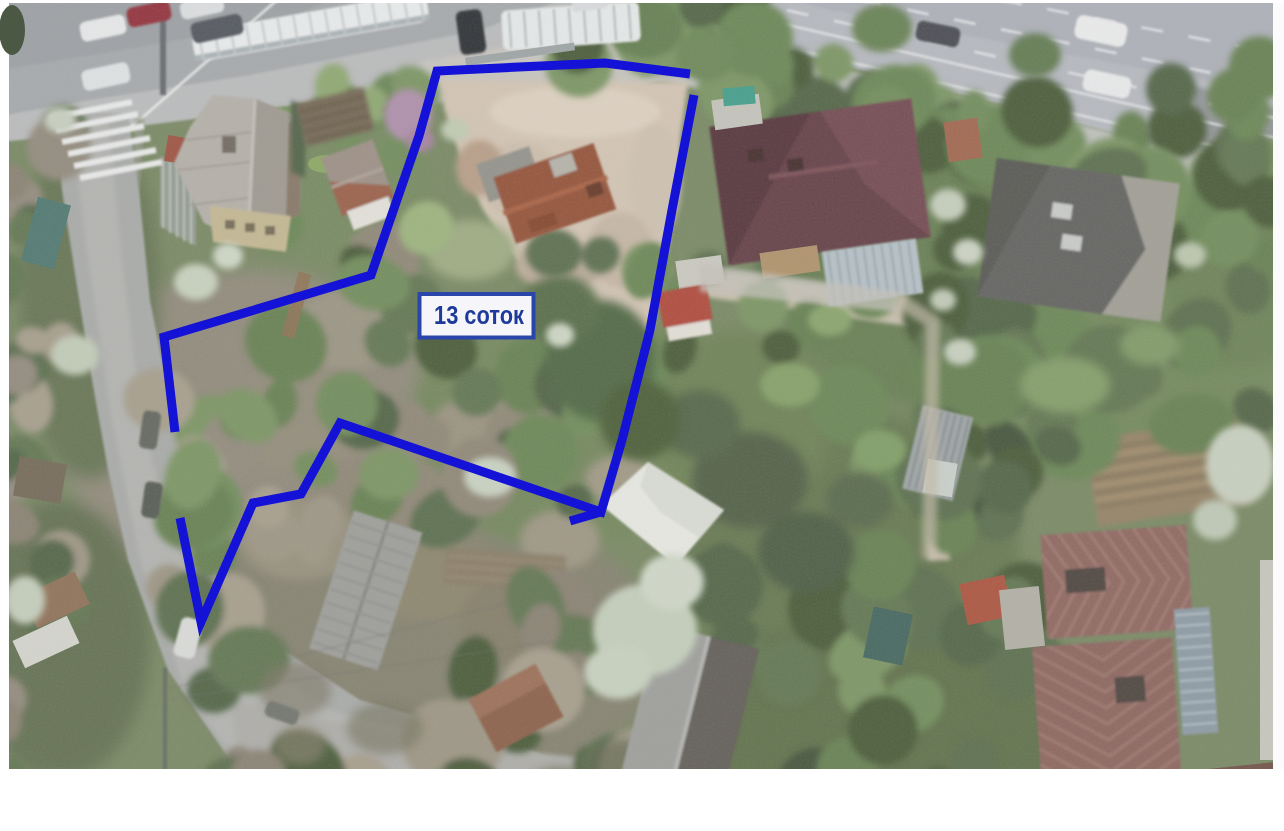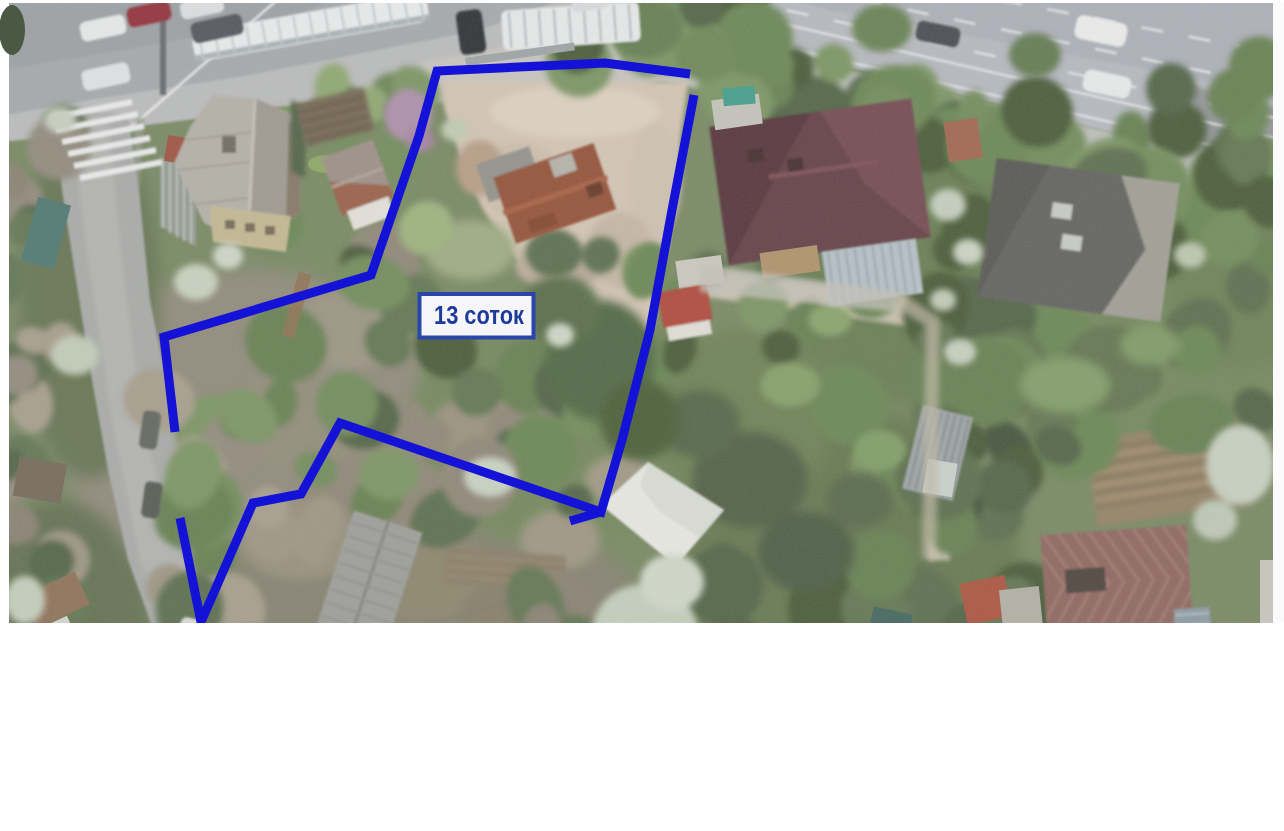--- a/index.html
+++ b/index.html
@@ -1,14 +1,14 @@
 <!DOCTYPE html>
 <html><head><meta charset="utf-8"><style>
 html,body{margin:0;padding:0;background:#fff;font-family:"Liberation Sans",sans-serif;}
-#wrap{position:relative;width:1284px;height:623px;overflow:hidden;}
+#wrap{position:relative;width:1284px;height:769px;overflow:hidden;}
 </style></head><body>
 <div id="wrap">
 <svg width="1284" height="831" viewBox="0 0 1284 831">
 <defs>
 <filter id="b1" x="-20%" y="-20%" width="140%" height="140%">
           <feGaussianBlur stdDeviation="1"></feGaussianBlur>
         </filter>
 <filter id="b2" x="-20%" y="-20%" width="140%" height="140%">
           <feGaussianBlur stdDeviation="2"></feGaussianBlur>
         </filter>

